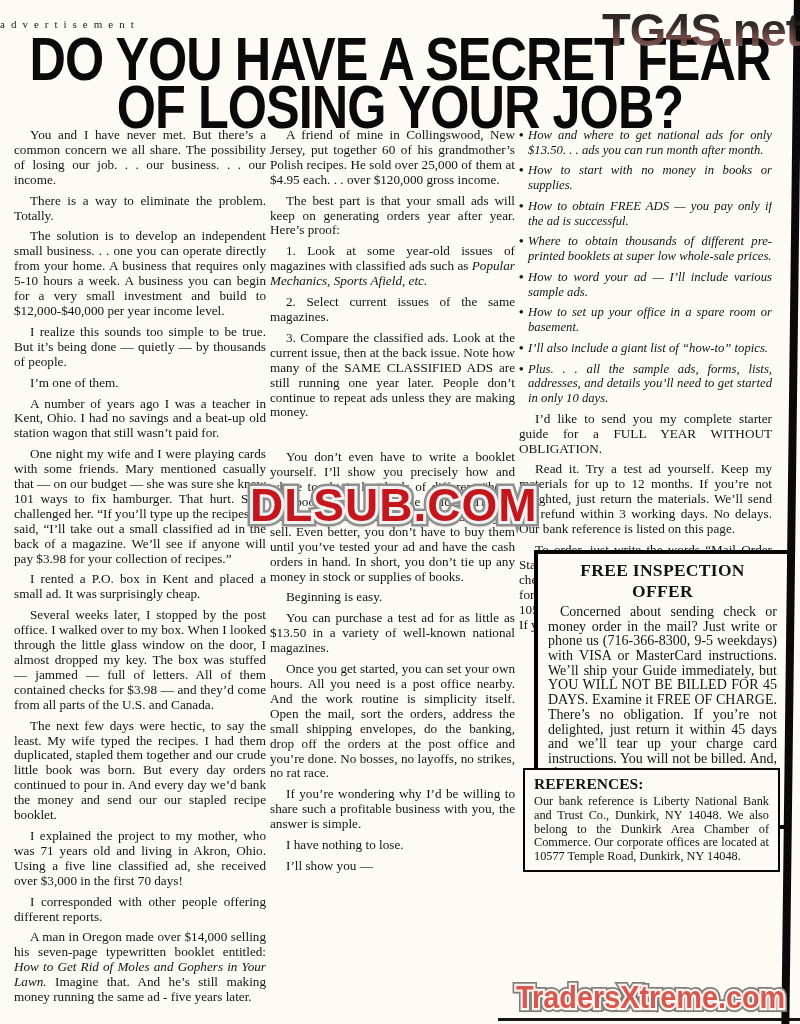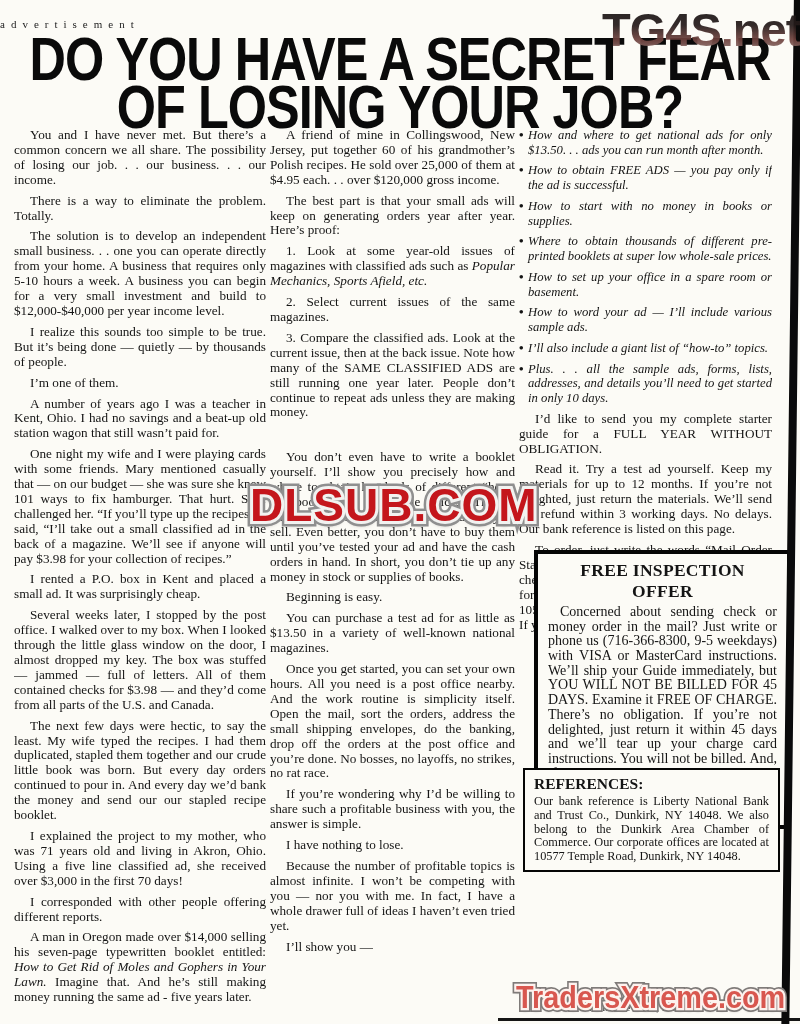--- a/index.html
+++ b/index.html
@@ -124,32 +124,31 @@
       <p>The best part is that your small ads will keep on generating orders year after year. Here’s proof:</p>
       <p><span>1. Look at some year-old issues of magazines with classified ads such as </span><i>Popular Mechanics, Sports Afield, etc.</i></p>
       <p>2. Select current issues of the same magazines.</p>
       <p>3. Compare the classified ads. Look at the current issue, then at the back issue. Note how many of the SAME CLASSIFIED ADS are still running one year later. People don’t continue to repeat ads unless they are making money.</p>
       <p class="gap-top">You don’t even have to write a booklet yourself. I’ll show you precisely how and where to obtain hundreds of different “how-to” booklets at wholesale prices. They’re already written, already printed and ready to sell. Even better, you don’t have to buy them until you’ve tested your ad and have the cash orders in hand. In short, you don’t tie up any money in stock or supplies of books.</p>
       <p>Beginning is easy.</p>
       <p>You can purchase a test ad for as little as $13.50 in a variety of well-known national magazines.</p>
       <p>Once you get started, you can set your own hours. All you need is a post office nearby. And the work routine is simplicity itself. Open the mail, sort the orders, address the small shipping envelopes, do the banking, drop off the orders at the post office and you’re done. No bosses, no layoffs, no strikes, no rat race.</p>
       <p>If you’re wondering why I’d be willing to share such a profitable business with you, the answer is simple.</p>
       <p>I have nothing to lose.</p>
-      <p>Because the number of profitable topics is almost infinite. I won’t be competing with you — nor you with me. In fact, I have a whole drawer full of ideas I haven’t even tried yet.</p>
       <p>I’ll show you —</p>
     </div>
 
     <div class="col col-3">
       <ul class="bullets">
         <li>How and where to get national ads for only $13.50. . . ads you can run month after month.</li>
+        <li>How to start with no money in books or supplies.</li>
         <li>How to obtain FREE ADS — you pay only if the ad is successful.</li>
-        <li>How to start with no money in books or supplies.</li>
         <li>Where to obtain thousands of different pre-printed booklets at super low whole-sale prices.</li>
+        <li>How to word your ad — I’ll include various sample ads.</li>
         <li>How to set up your office in a spare room or basement.</li>
-        <li>How to word your ad — I’ll include various sample ads.</li>
         <li>I’ll also include a giant list of “how-to” topics.</li>
         <li>Plus. . . all the sample ads, forms, lists, addresses, and details you’ll need to get started in only 10 days.</li>
       </ul>
       <p>I’d like to send you my complete starter guide for a FULL YEAR WITHOUT OBLIGATION.</p>
       <p>Read it. Try a test ad yourself. Keep my materials for up to 12 months. If you’re not delighted, just return the materials. We’ll send the refund within 3 working days. No delays. Our bank reference is listed on this page.</p>
       <p>To order, just write the words “Mail Order Starter Guide” on a piece of paper. Enclose check or money order for $12.95 (refundable for one year) to Green Tree Press, Dept. 488, 10577 Temple Rd., Dunkirk, New York 14048. If you prefer U.P.S. shipment please add $1.00.</p>
     </div>
   </div>
 
   <div class="box box-free">

